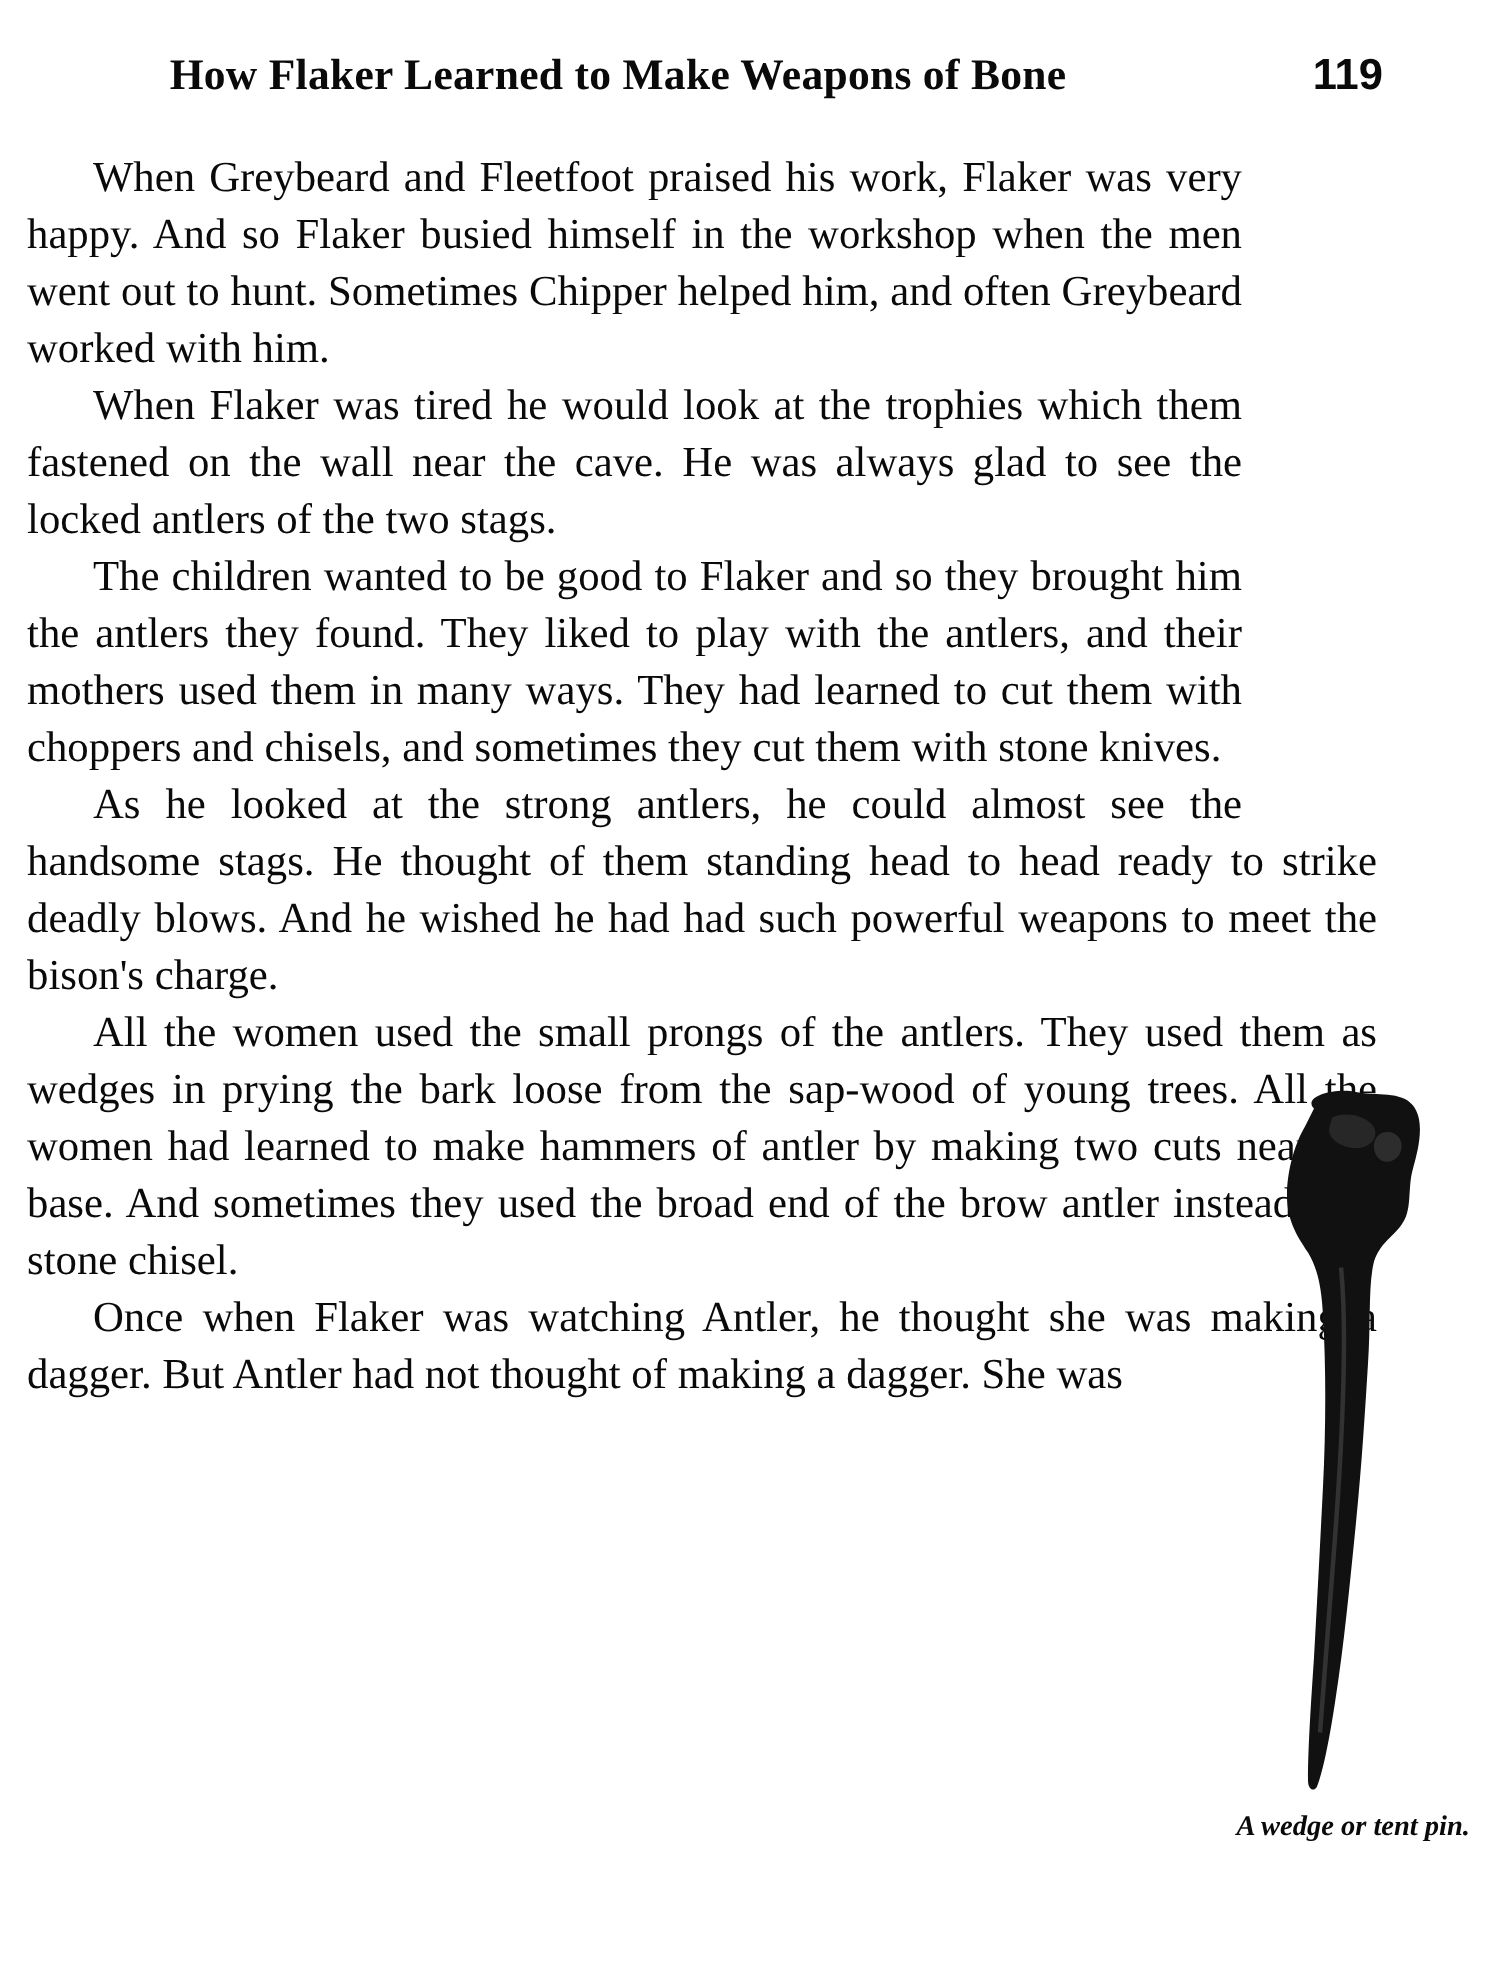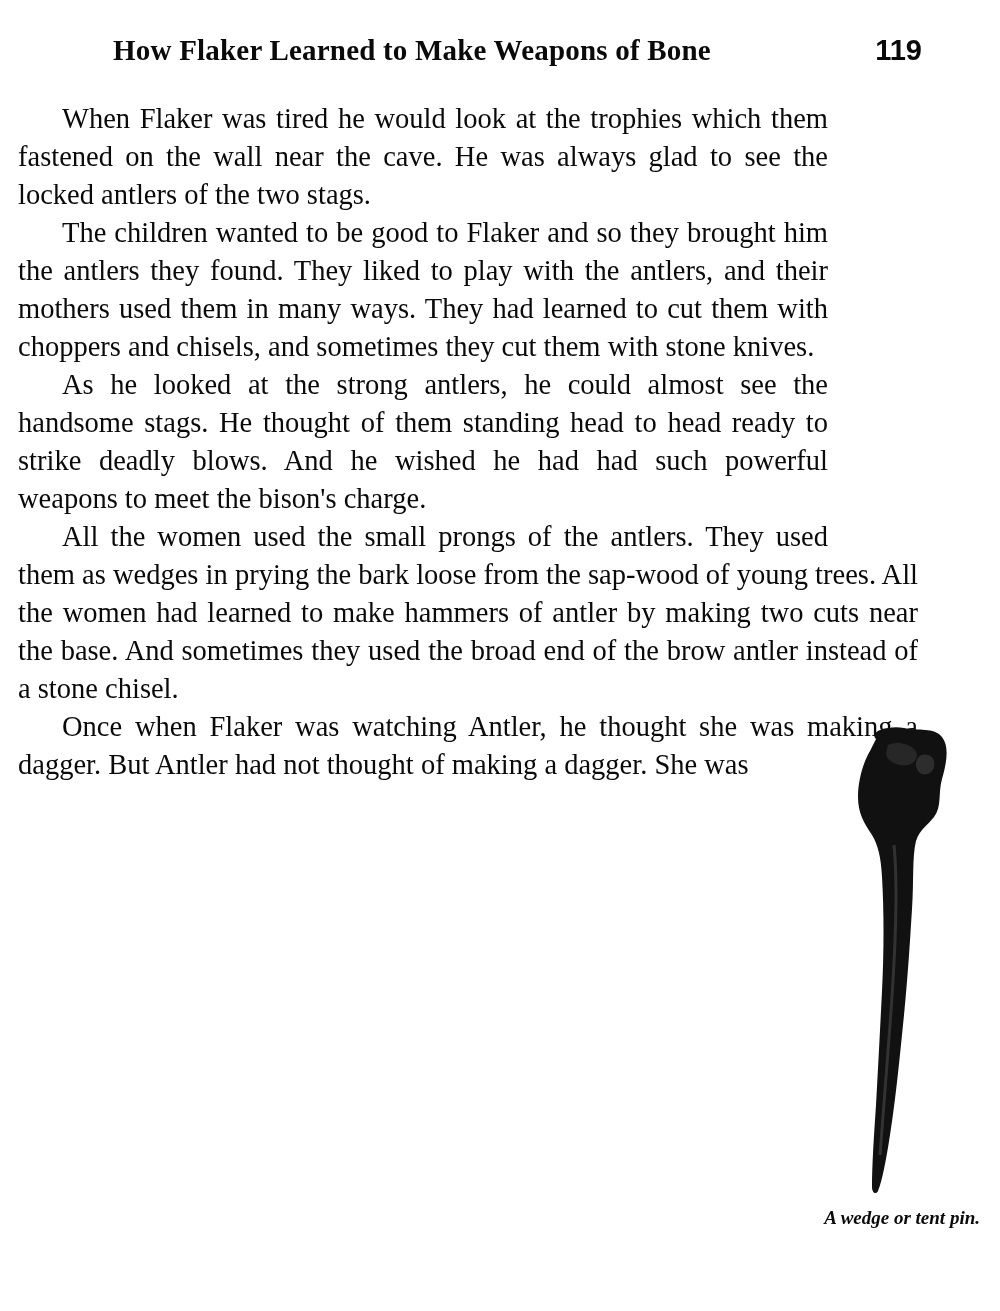--- a/index.html
+++ b/index.html
@@ -94,20 +94,21 @@
 <div class="page">
 
   <div class="header">
     <div class="header-title">How Flaker Learned to Make Weapons of Bone</div>
   </div>
   <div class="page-number">119</div>
 
   <div class="body-text">
     <div class="fr1"></div>
     <div class="fr2"></div>
+    <p>When Greybeard and Fleetfoot praised his work, Flaker was very happy.  And so Flaker busied himself in the workshop when the men went out to hunt. Sometimes Chipper helped him, and often Greybeard worked with him.</p>
     <p>When Flaker was tired he would look at the trophies which them fastened on the wall near the cave. He was always glad to see the locked antlers of the two stags.</p>
     <p>The children wanted to be good to Flaker and so they brought him the antlers they found.  They liked to play with the antlers, and their mothers used them in many ways.  They had learned to cut them with choppers and chisels, and sometimes they cut them with stone knives.</p>
     <p>As he looked at the strong antlers, he could almost see the handsome stags.  He thought of them standing head to head ready to strike deadly blows.  And he wished he had had such powerful weapons to meet the bison's charge.</p>
     <p>All the women used the small prongs of the antlers.  They used them as wedges in prying the bark loose from the sap-wood of young trees.  All the women had learned to make hammers of antler by making two cuts near the base.  And sometimes they used the broad end of the brow antler instead of a stone chisel.</p>
     <p>Once when Flaker was watching Antler, he thought she was making a dagger.  But Antler had not thought of making a dagger.  She was</p>
   </div>
 
   <div class="figure">
     <svg class="figure-shape" viewBox="0 0 120 470">
       <path d="M38 14 C30 6, 52 0, 66 3 C80 6, 96 2, 104 12

